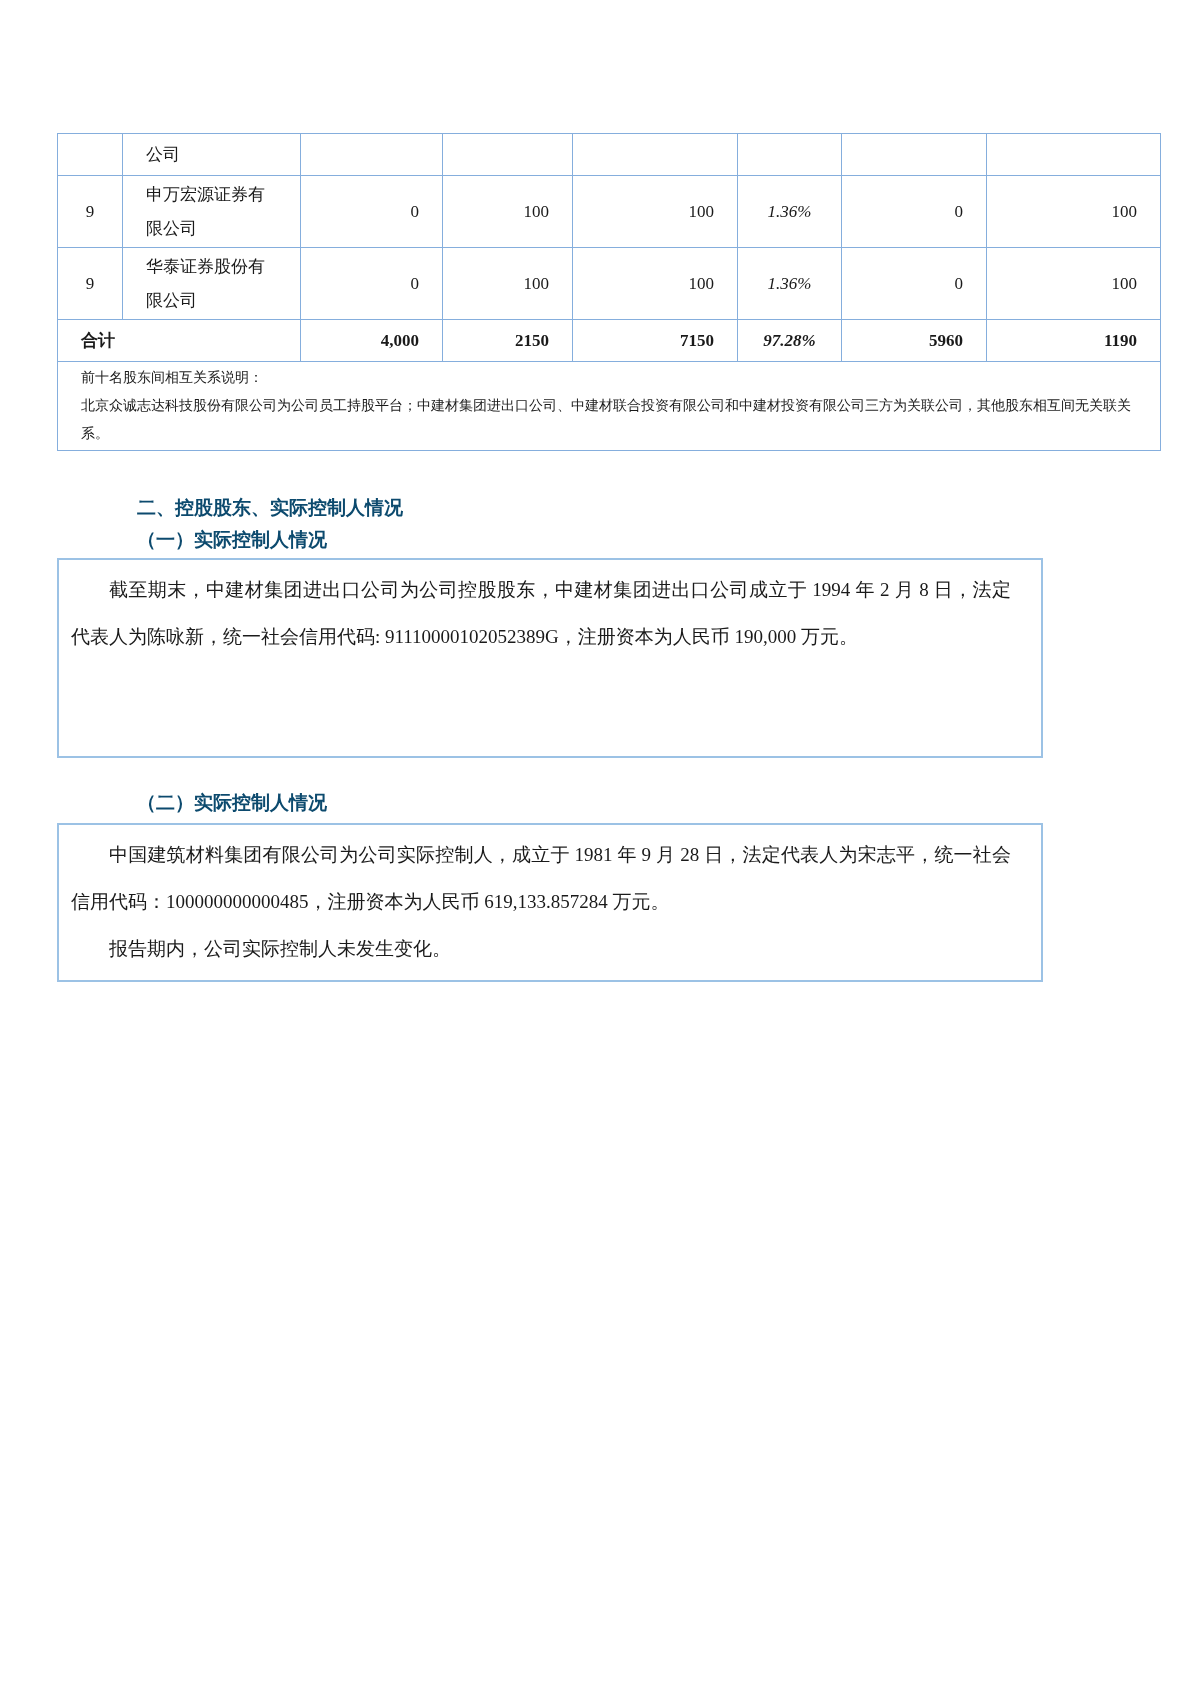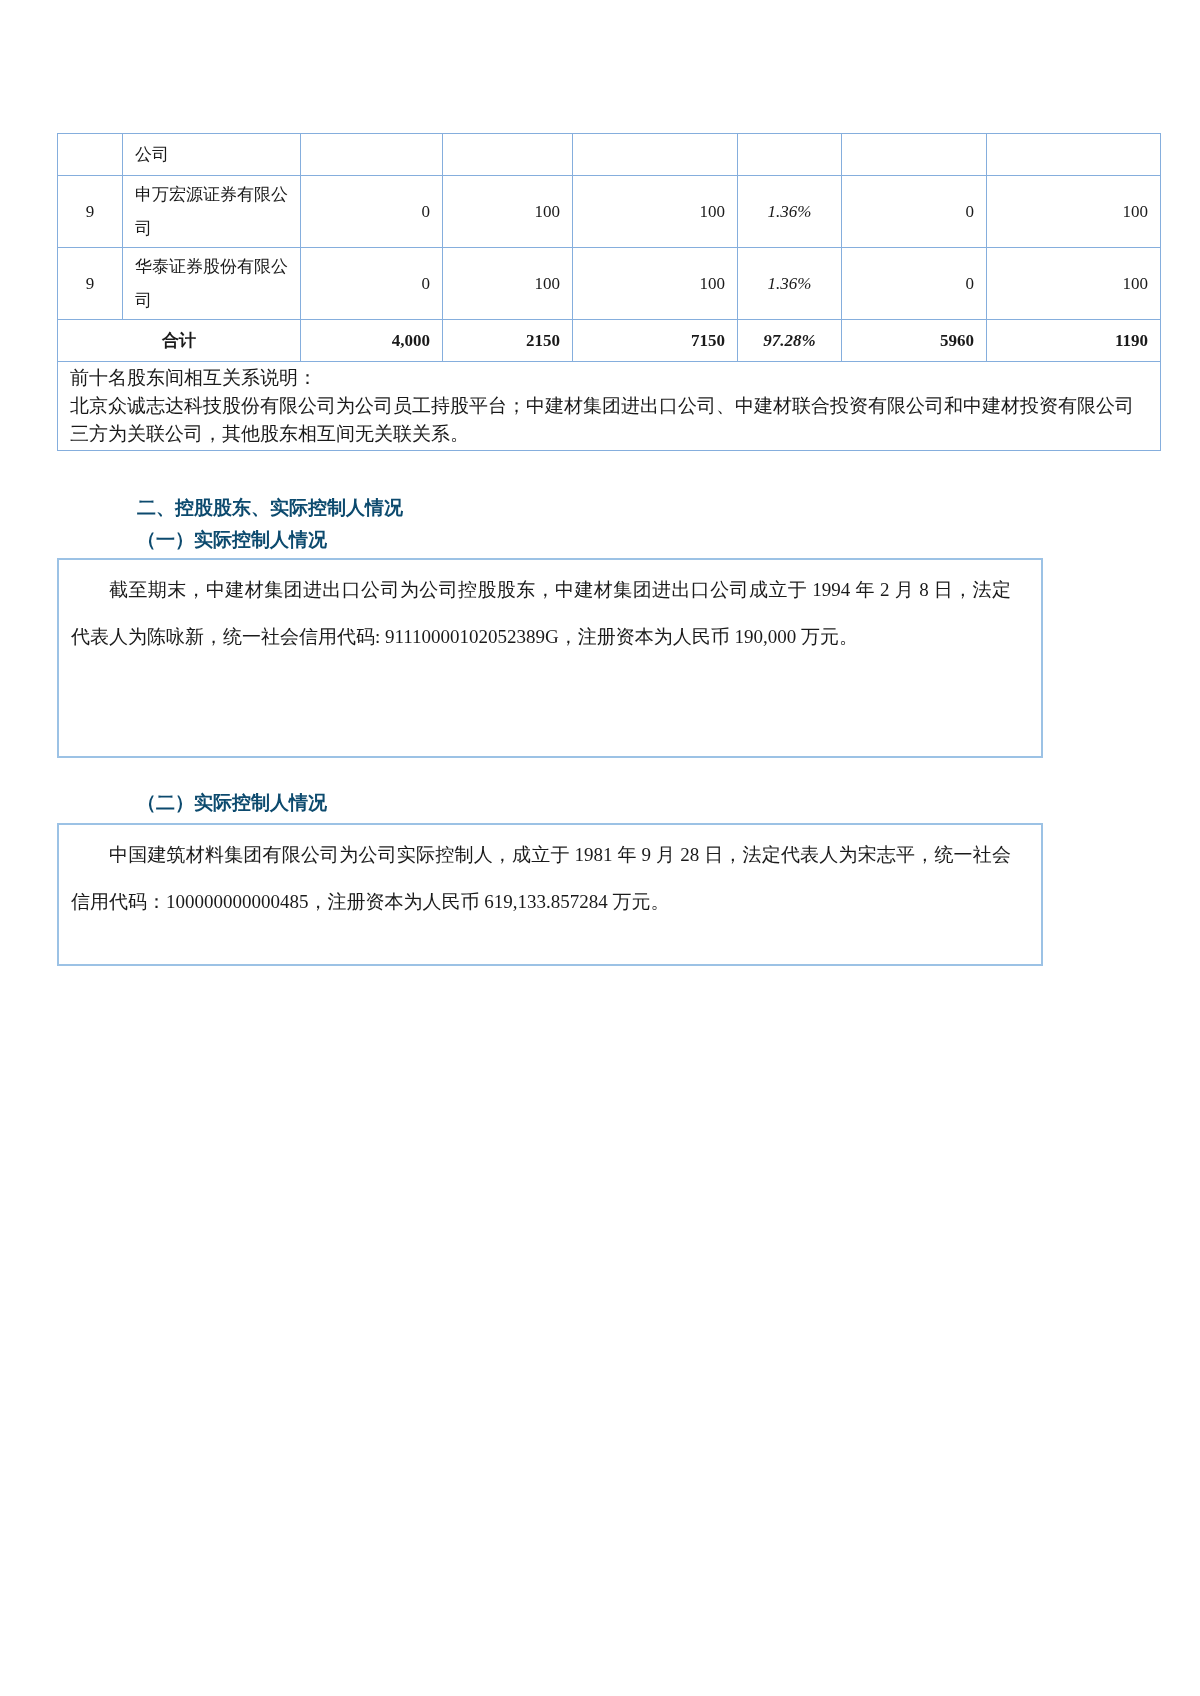--- a/index.html
+++ b/index.html
@@ -15,37 +15,37 @@
   
   .sh-table {
     position:absolute; left:57px; top:133px;
     width:1103px;
     border-collapse:collapse;
     table-layout:fixed;
     font-size:17px;
   }
   .sh-table td {
     border:1.5px solid #85aedd;
-    padding:2px 12px;
+    padding:2px 23px;
     vertical-align:middle;
     overflow:hidden;
   }
   .r-cont td  { height:37px; }
   .r-data td  { height:67px; }
   .r-total td { height:37px; font-weight:bold; }
   .c-rank { text-align:center; }
   .c-name { text-align:left; padding-left:13px; line-height:1.95; }
   .c-num  { text-align:right; }
   .c-pct  { text-align:center;font-style:italic; }
   .v-top  { vertical-align:top; }
-  .total-label { text-align:center; font-weight:bold; }
+  .total-label { text-align:left; font-weight:bold; }
   .notes-cell {
     padding:3px 11px 6px 11px;
     line-height:28px;
-    font-size:19px;
+    font-size:14px;
     font-weight:normal;
     text-align:left;
     vertical-align:top;
     margin-top:32px;
   }
   .notes-cell p { margin:0; }
 
   
   .doc-heading {
     position:absolute; left:137px;
@@ -146,15 +146,16 @@
   <h3 class="doc-heading" id="heading-sub1">（一）实际控制人情况</h3>
 
   <div class="info-box" id="box-controlling">
     <p>截至期末，中建材集团进出口公司为公司控股股东，中建材集团进出口公司成立于 1994 年 2 月 8 日，法定代表人为陈咏新，统一社会信用代码: 91110000102052389G，注册资本为人民币 190,000 万元。</p>
   </div>
 
   <h3 class="doc-heading" id="heading-sub2">（二）实际控制人情况</h3>
 
   <div class="info-box" id="box-actual">
     <p>中国建筑材料集团有限公司为公司实际控制人，成立于 1981 年 9 月 28 日，法定代表人为宋志平，统一社会信用代码：100000000000485，注册资本为人民币 619,133.857284 万元。</p>
+    <p class="no-justify">报告期内，公司实际控制人未发生变化。</p>
   </div>
 
 </div>
 
 </body></html>

